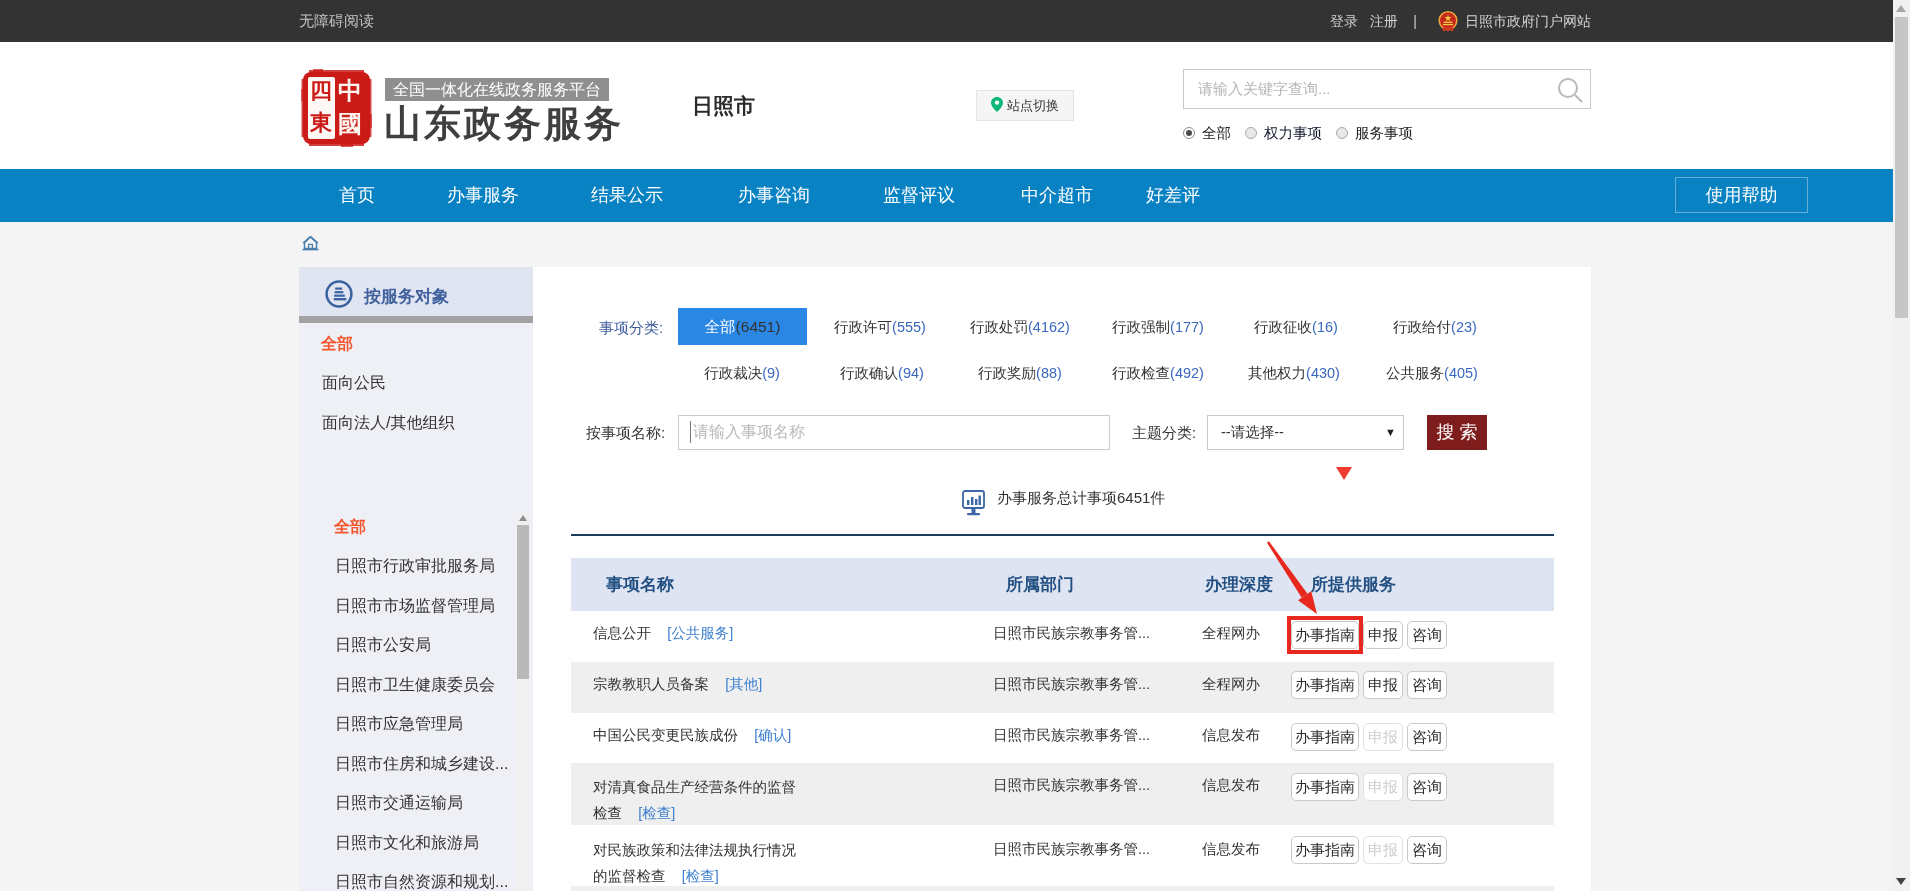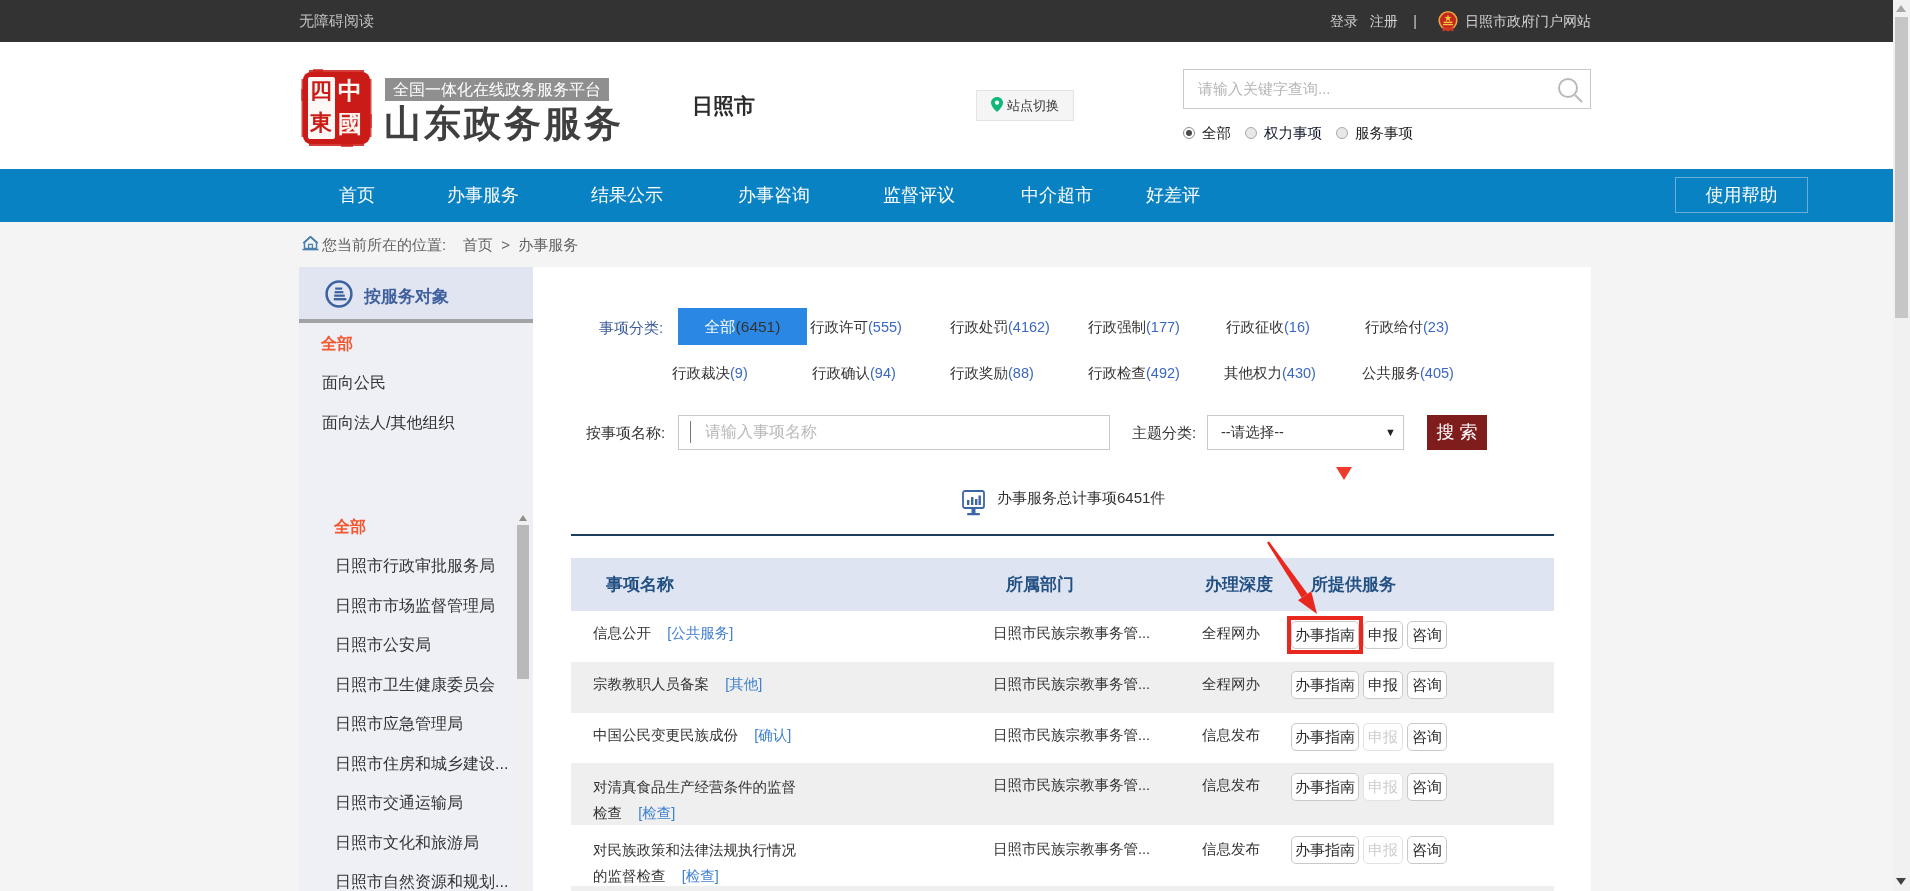--- a/index.html
+++ b/index.html
@@ -13,26 +13,26 @@
 #header{position:absolute;left:0;top:42px;width:1893px;height:127px;background:#ffffff}
 
 #nav{position:absolute;left:0;top:169px;width:1893px;height:53px;background:#0982c4;color:#fff}
 .navitem{position:absolute;top:0;height:53px;line-height:53px;font-size:18px;color:#fff}
 
 #crumb{position:absolute;left:0;top:222px;width:1893px;height:45px;background:#f4f4f5;color:#636363;font-size:15px}
 
 #panel{position:absolute;left:299px;top:267px;width:1292px;height:624px;background:#ffffff}
 
 #sidebar{position:absolute;left:299px;top:267px;width:234px;height:624px;background:#eef0f6}
-.sbhead{position:absolute;left:0;width:234px;background:#e0e5f1;border-bottom:4px solid #a3a3a3}
+.sbhead{position:absolute;left:0;width:234px;background:#e0e5f1;border-bottom:7px solid #a3a3a3}
 .sbtitle{font-size:17px;font-weight:bold;color:#3f5f9d}
 .sbitem{position:absolute;font-size:16px;color:#333;white-space:nowrap}
 
 .tabsel{position:absolute;background:#2b87e4;color:#fff;font-size:17px;text-align:center}
-.tab{position:absolute;color:#333;font-size:14.5px;width:140px;white-space:nowrap}
+.tab{position:absolute;color:#333;font-size:14.5px;text-align:center;width:140px;white-space:nowrap}
 .tab b{font-weight:normal;color:#3a68c0}
 .tabsel b{font-weight:normal;color:#333}
 .lbl{position:absolute;font-size:15px;color:#333}
 .inp{position:absolute;background:#fff;border:1px solid #c9c9c9}
 
 .th{position:absolute;top:558px;height:53px;line-height:53px;font-size:17px;font-weight:bold;color:#235083}
 .row{position:absolute;left:571px;width:983px}
 .gray{background:#efefef}
 .cell{position:absolute;font-size:14.5px;color:#333;white-space:nowrap}
 .blink{color:#3f80d0}
@@ -109,21 +109,20 @@
   <div class="abs" style="left:1675px;top:8px;width:133px;height:36px;border:1px solid #66b0d8;border-radius:0;line-height:34px;text-align:center;font-size:18px;color:#fff">使用帮助</div>
 </div>
 
 <div id="crumb">
   <svg class="abs" style="left:302px;top:14px" width="17" height="15" viewBox="0 0 17 15">
     <path d="M8.5 1 L2.5 6.5 L2.5 12.5 L14.5 12.5 L14.5 6.5 Z" fill="none" stroke="#4a7fae" stroke-width="1.5"></path>
     <path d="M8.5 0.7 L1.2 7.2 M8.5 0.7 L15.8 7.2" fill="none" stroke="#4a7fae" stroke-width="1.6"></path>
     <path d="M6.6 12.5 L6.6 8.3 L10.4 8.3 L10.4 12.5" fill="none" stroke="#4a7fae" stroke-width="1.3"></path>
     <line x1="0.5" y1="13.6" x2="16.5" y2="13.6" stroke="#4a7fae" stroke-width="1.5"></line>
   </svg>
-  <div class="abs" style="left:322px;top:0;line-height:45px">您当前所在的位置:&nbsp;&nbsp;&nbsp;&nbsp;首页&nbsp;&nbsp;&gt;&nbsp;&nbsp;办事服务</div>
 </div>
 
 <div id="panel"></div>
 <div id="sidebar">
   <div class="sbhead" style="top:0;height:56px">
     <svg class="abs" style="left:26px;top:13px" width="28" height="28" viewBox="0 0 28 28">
       <circle cx="14" cy="14" r="12.4" fill="none" stroke="#3a62a0" stroke-width="2.5"></circle>
       <line x1="10.2" y1="8.6" x2="17.2" y2="8.6" stroke="#3a62a0" stroke-width="2.2"></line>
       <line x1="9.6" y1="12.2" x2="18.4" y2="12.2" stroke="#3a62a0" stroke-width="2.2"></line>
       <line x1="9.2" y1="15.7" x2="19.8" y2="15.7" stroke="#3a62a0" stroke-width="2.2"></line>
@@ -158,21 +157,21 @@
   <div class="tab" style="left:1365px;top:318px">行政给付<b>(23)</b></div>
   <div class="tab" style="left:672px;top:364px">行政裁决<b>(9)</b></div>
   <div class="tab" style="left:812px;top:364px">行政确认<b>(94)</b></div>
   <div class="tab" style="left:950px;top:364px">行政奖励<b>(88)</b></div>
   <div class="tab" style="left:1088px;top:364px">行政检查<b>(492)</b></div>
   <div class="tab" style="left:1224px;top:364px">其他权力<b>(430)</b></div>
   <div class="tab" style="left:1362px;top:364px">公共服务<b>(405)</b></div>
 
   <div class="lbl" style="left:586px;top:424px">按事项名称:&nbsp;</div>
   <div class="inp" style="left:678px;top:415px;width:432px;height:35px"></div>
-  <div class="abs" style="left:690px;top:415px;line-height:35px;font-size:16px;color:#b9b9b9;border-left:1px solid #777;padding-left:14px;height:22px;margin-top:0px;top:421px;line-height:22px">请输入事项名称</div>
+  <div class="abs" style="left:690px;top:415px;line-height:35px;font-size:16px;color:#b9b9b9;border-left:1px solid #777;padding-left:2px;height:22px;margin-top:0px;top:421px;line-height:22px">请输入事项名称</div>
   <div class="lbl" style="left:1132px;top:424px">主题分类:&nbsp;</div>
   <div class="inp" style="left:1207px;top:415px;width:197px;height:35px"></div>
   <div class="abs" style="left:1221px;top:415px;line-height:35px;font-size:14.5px;color:#333">--请选择--</div>
   <div class="abs" style="left:1385px;top:415px;line-height:35px;font-size:11px;color:#222">▼</div>
   <div class="abs" style="left:1427px;top:415px;width:60px;height:35px;background:#7f1d1d;border-radius:0;color:#fff;font-size:18px;text-align:center;line-height:35px">搜 索</div>
   <div class="abs" style="left:1336px;top:467px;width:0;height:0;border-left:8px solid transparent;border-right:8px solid transparent;border-top:13px solid #ef3a2e"></div>
 
   <svg class="abs" style="left:962px;top:490px" width="23" height="26" viewBox="0 0 23 26">
     <rect x="1" y="1" width="21" height="17" rx="2" fill="none" stroke="#3c66a8" stroke-width="1.8"></rect>
     <rect x="5" y="10" width="2.4" height="5" fill="#3c66a8"></rect>

